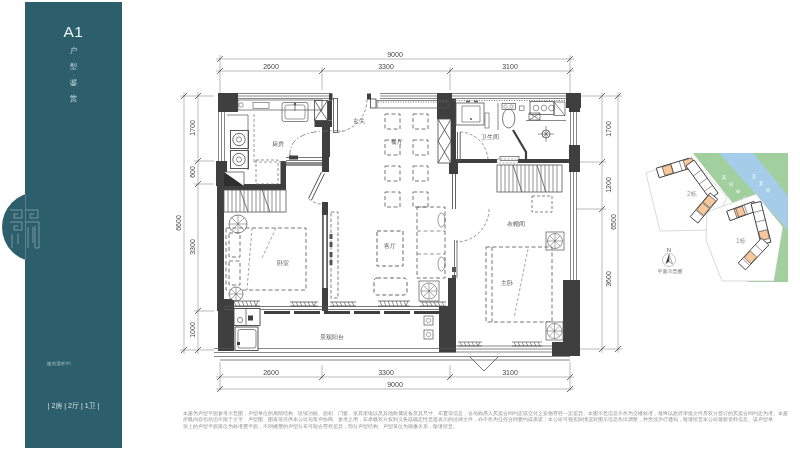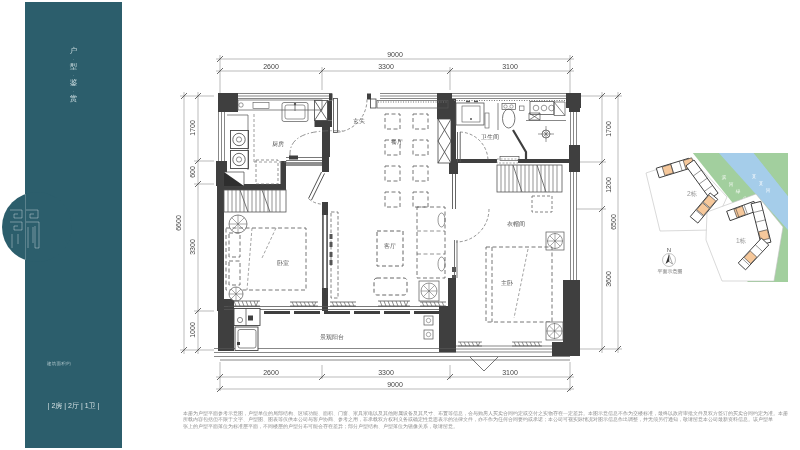--- a/index.html
+++ b/index.html
@@ -21,20 +21,21 @@
     <g fill="none" stroke="rgba(255,255,255,0.40)" stroke-width="0.9">
       <path d="M8,18 h12 v8 h-8 v-4 h4"></path>
       <path d="M8,30 h12 v8 h-8 v-4 h4"></path>
       <path d="M10,42 v14 M16,42 v10"></path>
       <path d="M24,18 h12 v8 h-8 v-4 h4"></path>
       <path d="M24,30 h13 v26 h-4 v-22"></path>
       <path d="M26,35 v21 M31,35 v16"></path>
     </g>
   </svg>
 
+  <div class="abs" style="left:25px;top:23px;width:97px;text-align:center;color:#eef5f5;font-size:15.5px;letter-spacing:0.5px;">A1</div>
 
   <div class="abs" style="left:25px;top:47px;width:97px;text-align:center;color:#cfdfe2;font-size:7.5px;line-height:8px;">
     户<br><span style="font-size:5px;color:#9db8bd;">·</span><br>型<br><span style="font-size:5px;color:#9db8bd;">·</span><br>鉴<br><span style="font-size:5px;color:#9db8bd;">·</span><br>赏
   </div>
 
   <div class="abs" style="left:47px;top:361px;color:#aec5ca;font-size:4.4px;letter-spacing:0.4px;">建筑面积约</div>
 
 
   <div class="abs" style="left:25px;top:401px;width:97px;text-align:center;color:#d7e3e5;font-size:7px;">| 2房 | 2厅 | 1卫 |</div>
 

